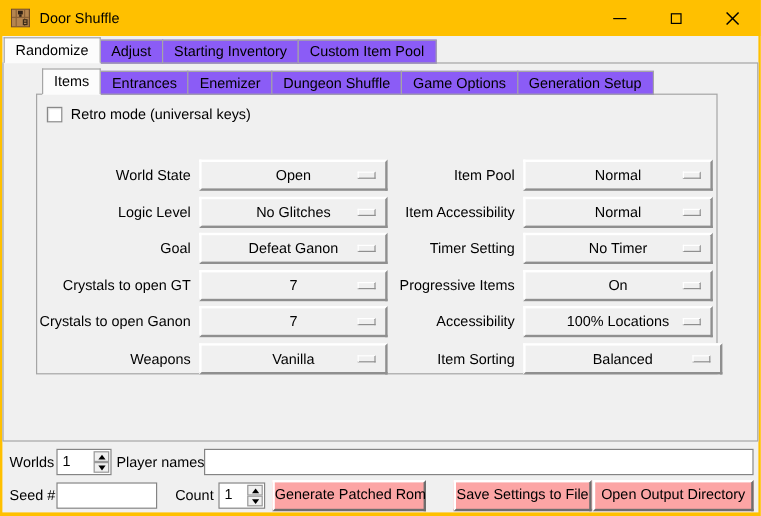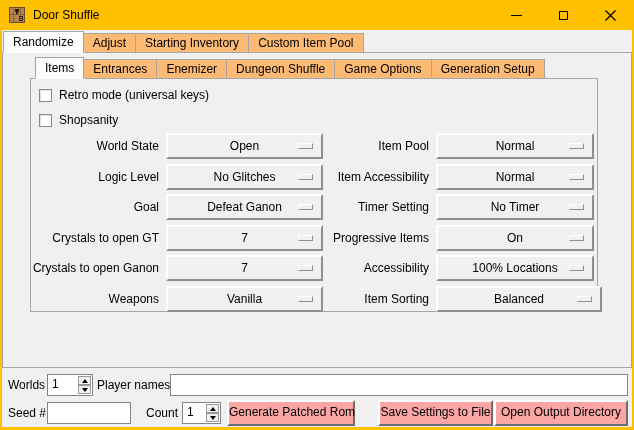--- a/index.html
+++ b/index.html
@@ -32,21 +32,21 @@
   .client {
     position: absolute; left: 2px; top: 30px;
     width: 630px; height: 397px;
     background: #f0f0f0;
   }
 
   
   .tabs { position: absolute; display: flex; align-items: flex-end; z-index: 2; white-space: nowrap; }
   .tab {
     height: 20px; padding: 2px 9px 0 9px;
-    background: #fdba74;
+    background: #8b5cf6;
     border: 1px solid #a5a5a5;
     margin-right: -1px;
     cursor: default;
   }
   .tab.selected {
     height: 22px; padding-top: 3px;
     background: #fcfcfc;
     border-bottom: 1px solid #fcfcfc;
     position: relative; z-index: 3;
   }
@@ -174,24 +174,20 @@
       <div class="tab">Game Options</div>
       <div class="tab">Generation Setup</div>
     </div>
 
     <div class="frame inner-frame">
 
       <div class="check-row" style="top:9px;">
         <span class="checkbox"></span>
         <span class="check-label">Retro mode (universal keys)</span>
       </div>
-      <div class="check-row" style="top:34px;">
-        <span class="checkbox"></span>
-        <span class="check-label">Shopsanity</span>
-      </div>
 
       <div class="fld-label" style="left:0;width:128px;top:54px;">World State</div>
       <div class="optmenu" style="left:135px;width:157px;top:54px;"><span>Open</span><span class="opt-ind"></span></div>
 
       <div class="fld-label" style="left:0;width:128px;top:85px;">Logic Level</div>
       <div class="optmenu" style="left:135px;width:157px;top:85px;"><span>No Glitches</span><span class="opt-ind"></span></div>
 
       <div class="fld-label" style="left:0;width:128px;top:115px;">Goal</div>
       <div class="optmenu" style="left:135px;width:157px;top:115px;"><span>Defeat Ganon</span><span class="opt-ind"></span></div>
 

